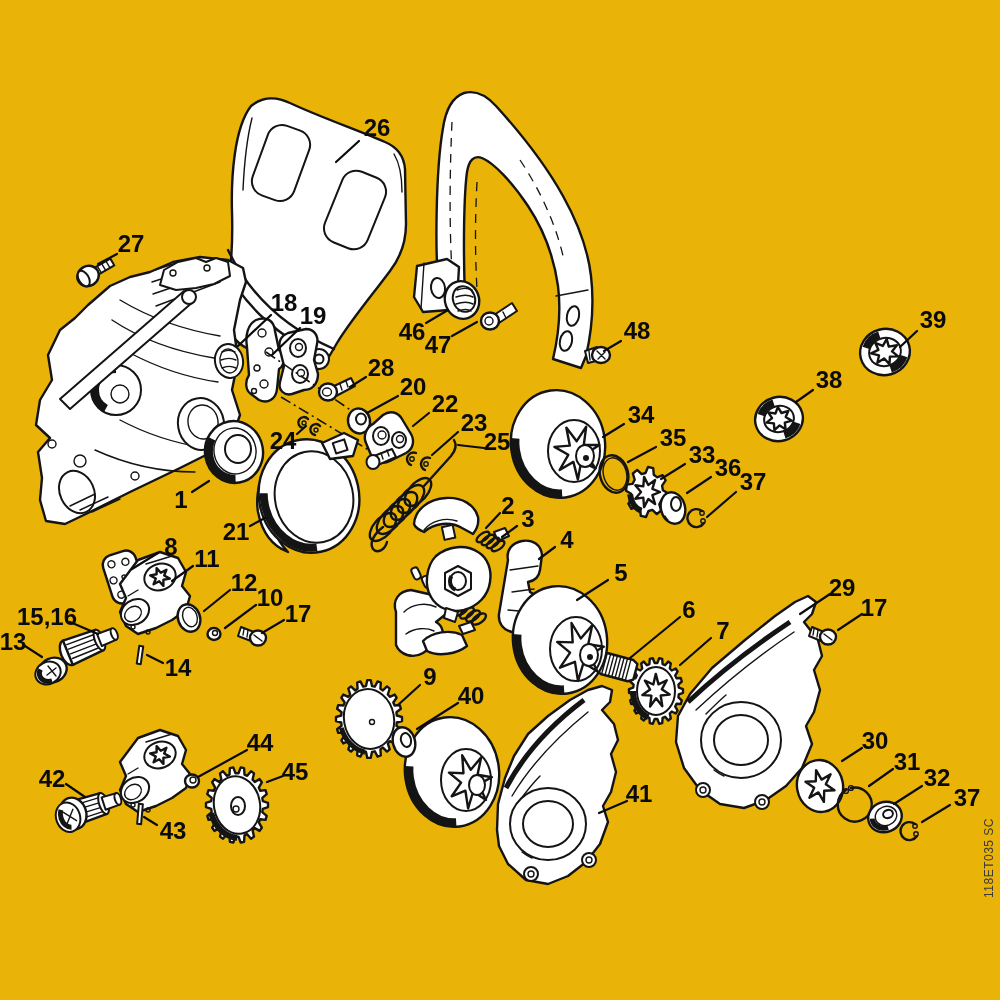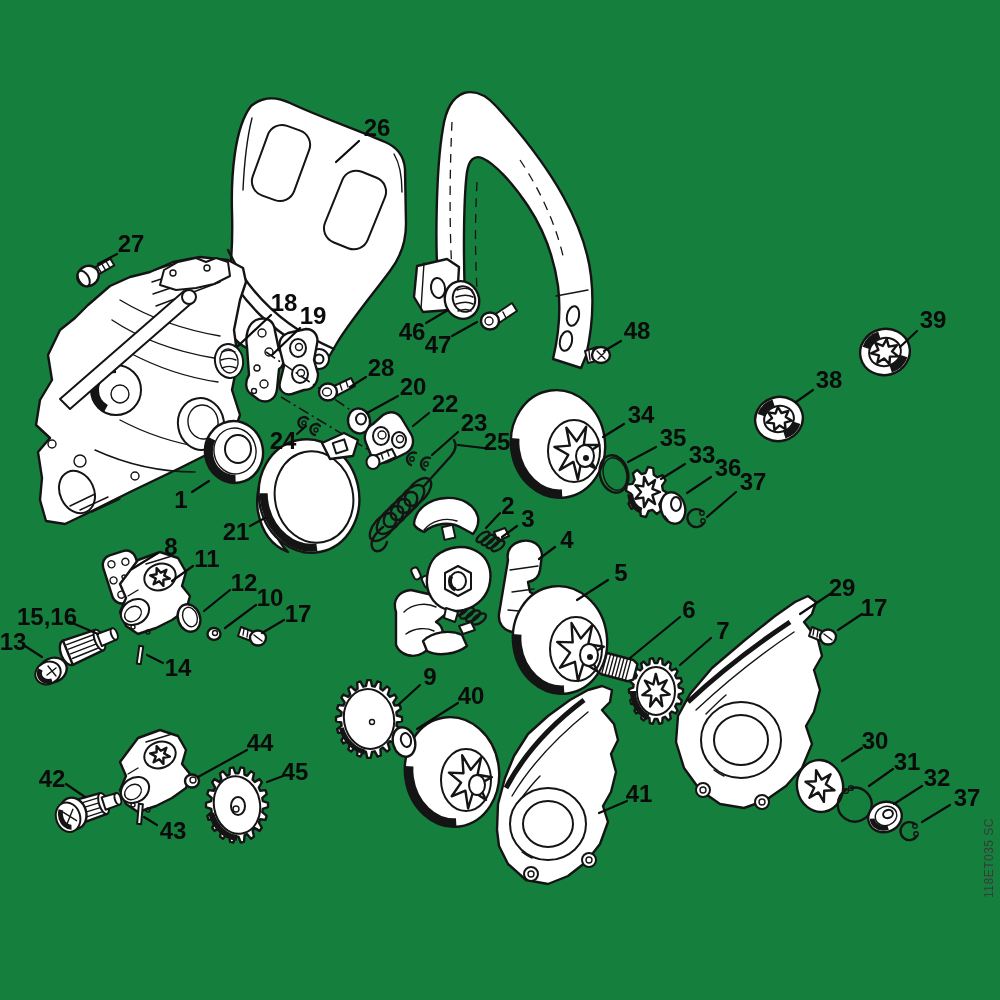--- a/index.html
+++ b/index.html
@@ -1,16 +1,16 @@
 <!DOCTYPE html>
 <html><head>
 <meta charset="utf-8">
 <style>
   html,body{margin:0;padding:0;background:#fff}
-  .stage{position:relative;width:1000px;height:1000px;background:#15803d;overflow:hidden}
+  .stage{position:relative;width:1000px;height:1000px;background:#eab308;overflow:hidden}
   svg{display:block}
   .o{fill:#fff;stroke:#141414;stroke-width:2.4;stroke-linejoin:round;stroke-linecap:round}
   .o2{fill:#fff;stroke:#141414;stroke-width:2;stroke-linejoin:round;stroke-linecap:round}
   .l{fill:none;stroke:#141414;stroke-width:2.4;stroke-linejoin:round;stroke-linecap:round}
   .t{fill:none;stroke:#141414;stroke-width:1.4;stroke-linecap:round}
   .cr{fill:none;stroke:#141414}
   .dd{fill:none;stroke:#141414;stroke-width:1.6;stroke-dasharray:11 4 2 4}
   .dsh{fill:none;stroke:#141414;stroke-width:1.3;stroke-dasharray:9 7}
   .lbl{font:bold 24px "Liberation Sans",sans-serif;fill:#0b0b0b}
   .ldr{stroke:#0b0b0b;stroke-width:2.2;fill:none;stroke-linecap:round}

